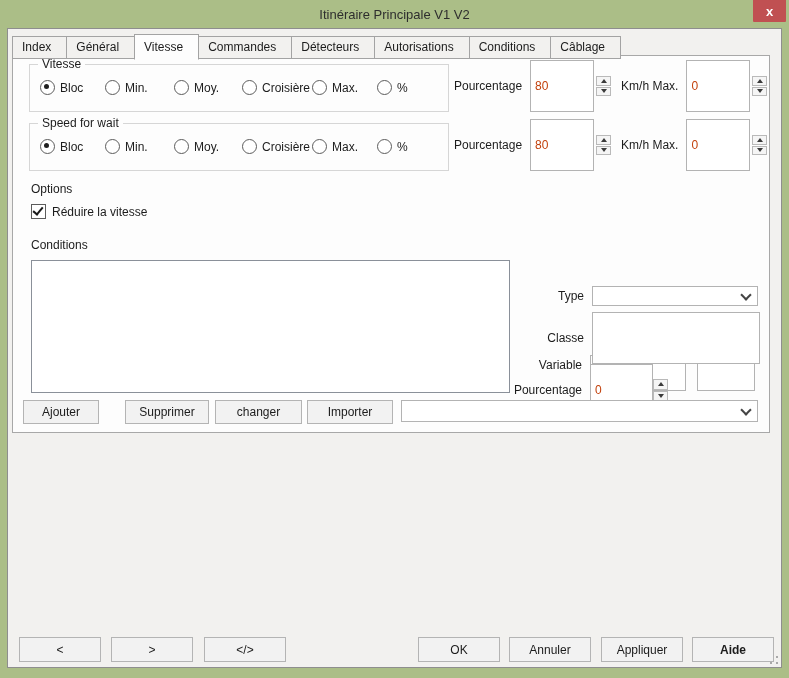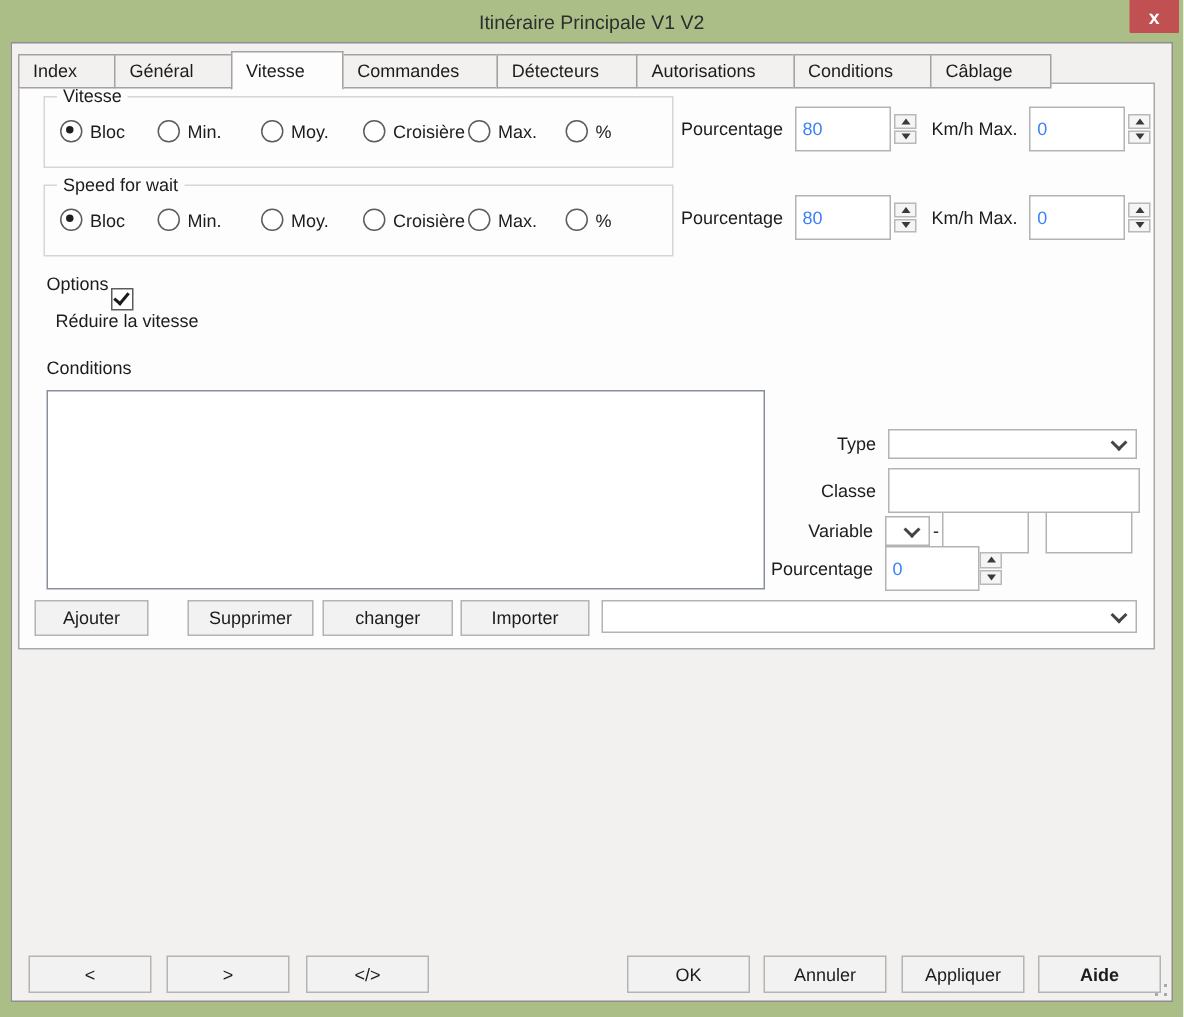--- a/index.html
+++ b/index.html
@@ -21,42 +21,42 @@
     border-radius:0 0 1px 1px; cursor:default;
   }
   .inner {
     position:absolute; left:7px; top:28px; width:773px; height:638px;
     background:#f2f1ef; border:1px solid #8e8e8e;
   }
   
   .tabstrip { position:absolute; left:4px; top:5px; display:flex; align-items:flex-end; z-index:3; }
   .tab {
     background:#f2f1ef; border:1px solid #a3a3a3; margin-right:-1px;
-    padding:3px 25px 4px 9px; white-space:nowrap; position:relative; z-index:2;
+    padding:3px 15px 4px 9px; white-space:nowrap; position:relative; z-index:2;
   }
   .tab.active {
     background:#fdfdfd; border-bottom:1px solid #fdfdfd;
     padding-top:5px; padding-bottom:5px; margin-bottom:-1px; z-index:4;
   }
   .tabpage {
     position:absolute; left:4px; top:26px; width:756px; height:376px;
     background:#fdfdfd; border:1px solid #a8a8a8; z-index:1;
   }
   
   .group { position:absolute; left:16px; width:418px; height:46px; border:1px solid #d6d6d6; }
   .group-title { position:absolute; top:-8px; left:8px; background:#fdfdfd; padding:0 4px; }
   .radio-item { position:absolute; top:15px; display:flex; align-items:center; }
   .radio { width:13px; height:13px; border:1px solid #5c5c5c; border-radius:50%; background:#fff; position:relative; flex:0 0 auto; }
   .radio.on::after { content:""; position:absolute; left:3px; top:3px; width:5px; height:5px; border-radius:50%; background:#1f1f1f; }
   .radio-item span.lbl { margin-left:5px; }
   
   .spin-row { position:absolute; display:flex; align-items:center; height:22px; }
   .tbx {
     border:1px solid #b3b3b3; background:#fff; height:16px; font:12px "Liberation Sans", sans-serif;
-    padding:6px 4px; color:#3b82f6; box-sizing:content-box;
+    padding:17px 4px; color:#c2410c; box-sizing:content-box;
   }
   .spin { width:15px; height:20px; display:flex; flex-direction:column; margin-left:2px; }
   .spin .sb { flex:1; background:#f5f5f5; border:1px solid #b9b9b9; position:relative; padding:0; }
   .spin .sb.up { margin-bottom:1px; }
   .spin .sb::after {
     content:""; position:absolute; left:50%; top:50%; transform:translate(-50%,-50%);
     border-left:3px solid transparent; border-right:3px solid transparent;
   }
   .spin .sb.up::after { border-bottom:4px solid #3a3a3a; }
   .spin .sb.down::after { border-top:4px solid #3a3a3a; }
@@ -198,21 +198,21 @@
         <span style="width:10px;"></span>
         <span style="margin-right:8px;">Km/h Max.</span>
         <input class="tbx" style="width: 54px;" value="0">
         <span class="spin">
             <span class="sb up"></span>
             <span class="sb down"></span>
           </span>
       </div>
 
       <div class="sec-label" style="left:18px; top:126px;">Options</div>
-      <div class="chk-row" style="left:18px; top:136px;flex-direction:column;">
+      <div class="chk-row" style="left:18px; top:148px;">
         <span class="checkbox checked"></span>
         <span class="lbl">Réduire la vitesse</span>
       </div>
 
       <div class="sec-label" style="left:18px; top:182px;">Conditions</div>
       <div class="listbox"></div>
 
       <div class="frow" style="left:491px; top:230px;">
         <span class="flabel">Type</span>
         <div class="combo" style="width:164px;">

